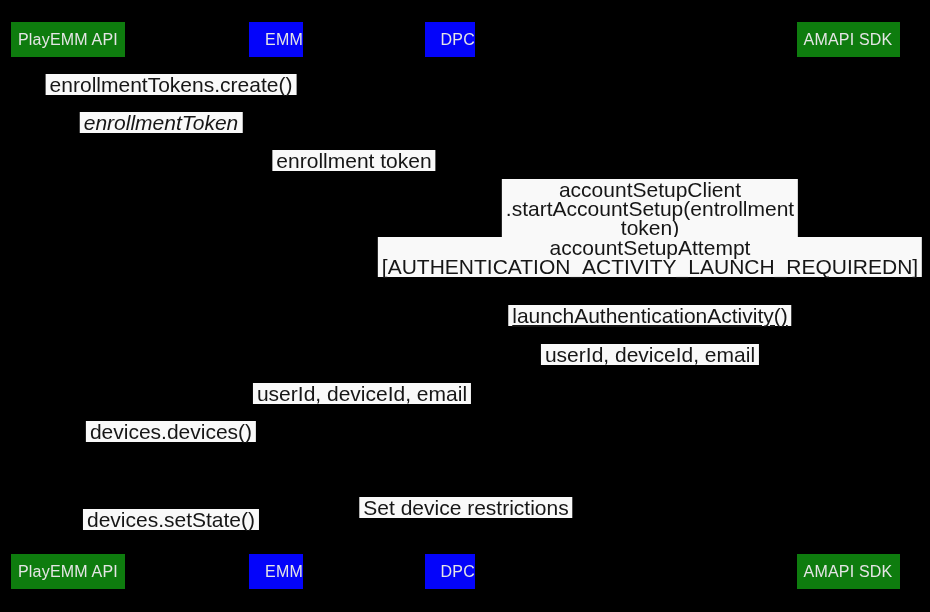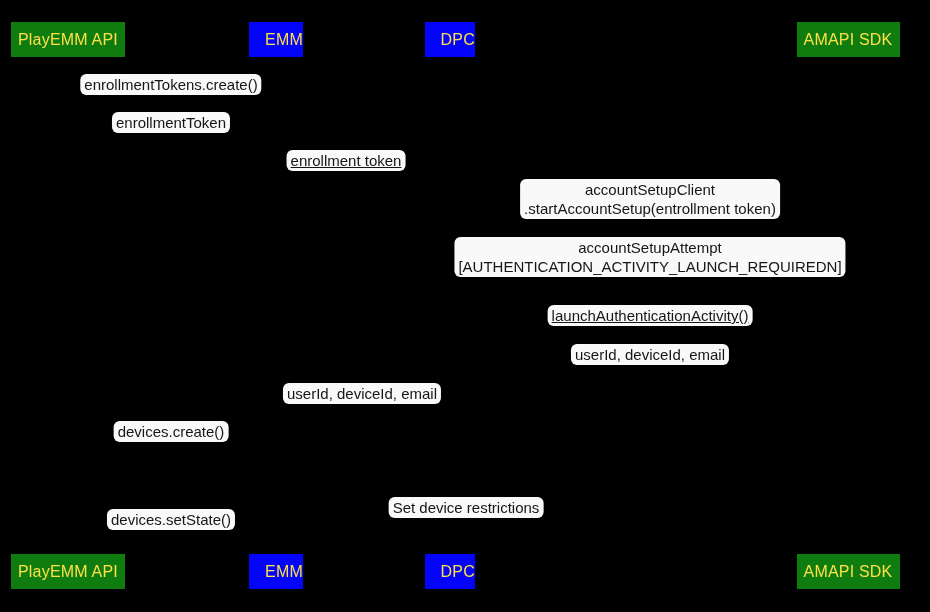--- a/index.html
+++ b/index.html
@@ -13,61 +13,60 @@
     width: 930px;
     height: 612px;
     background: #000000;
     overflow: hidden;
   }
   .actor {
     position: absolute;
     height: 35px;
     line-height: 35px;
     text-align: center;
-    color: #fde047;
+    color: #e5e5e5;
     font-size: 16px;
     letter-spacing: 0.2px;
   }
   .actor.green { background: #0e7c0e; }
   .actor.blue  { background: #0404fa; text-align: right; }
   .msg {
     position: absolute;
     transform: translateX(-50%);
     background: #f9f9f9;
     color: #161616;
-    font-size: 15px;
+    font-size: 21px;
     line-height: 19px;
     padding: 1px 4px;
     white-space: pre-line;
     text-align: center;
-    border-radius: 6px;
   }
 </style>
 </head>
 <body>
 
 <div class="stage">
   <div id="top-actors">
       <div class="actor green" style="left: 11px; top: 22px; width: 114px; height: 35px; line-height: 35px;">PlayEMM API</div>
       <div class="actor blue" style="left: 249px; top: 22px; width: 54px; height: 35px; line-height: 35px;">EMM</div>
       <div class="actor blue" style="left: 425px; top: 22px; width: 50px; height: 35px; line-height: 35px;">DPC</div>
       <div class="actor green" style="left: 796.5px; top: 22px; width: 103px; height: 35px; line-height: 35px;">AMAPI SDK</div>
     </div>
   <div id="messages">
       <div class="msg" style="left: 171px; top: 74px;">enrollmentTokens.create()</div>
-      <div class="msg" style="left: 171px; top: 112px;">enrollmentToken</div>
-      <div class="msg" style="left: 346px; top: 150px; text-decoration: underline;">enrollment token</div>
+      <div class="msg" style="left: 161px; top: 112px; font-style: italic;">enrollmentToken</div>
+      <div class="msg" style="left: 354px; top: 150px;">enrollment token</div>
       <div class="msg" style="left: 650px; top: 179px;">accountSetupClient
 .startAccountSetup(entrollment token)</div>
       <div class="msg" style="left: 650px; top: 237px; text-align: center;">accountSetupAttempt
 [AUTHENTICATION_ACTIVITY_LAUNCH_REQUIREDN]</div>
       <div class="msg" style="left: 650px; top: 305px; text-decoration: underline;">launchAuthenticationActivity()</div>
       <div class="msg" style="left: 650px; top: 344px;">userId, deviceId, email</div>
       <div class="msg" style="left: 362px; top: 383px;">userId, deviceId, email</div>
-      <div class="msg" style="left: 171px; top: 421px;">devices.create()</div>
+      <div class="msg" style="left: 171px; top: 421px;">devices.devices()</div>
       <div class="msg" style="left: 466px; top: 469px; margin-top: 28px;">Set device restrictions</div>
       <div class="msg" style="left: 171px; top: 509px;">devices.setState()</div>
     </div>
   <div id="bottom-actors">
       <div class="actor green" style="left: 11px; top: 554px; width: 114px; height: 35px; line-height: 35px;">PlayEMM API</div>
       <div class="actor blue" style="left: 249px; top: 554px; width: 54px; height: 35px; line-height: 35px;">EMM</div>
       <div class="actor blue" style="left: 425px; top: 554px; width: 50px; height: 35px; line-height: 35px;">DPC</div>
       <div class="actor green" style="left: 796.5px; top: 554px; width: 103px; height: 35px; line-height: 35px;">AMAPI SDK</div>
     </div>
 </div>

